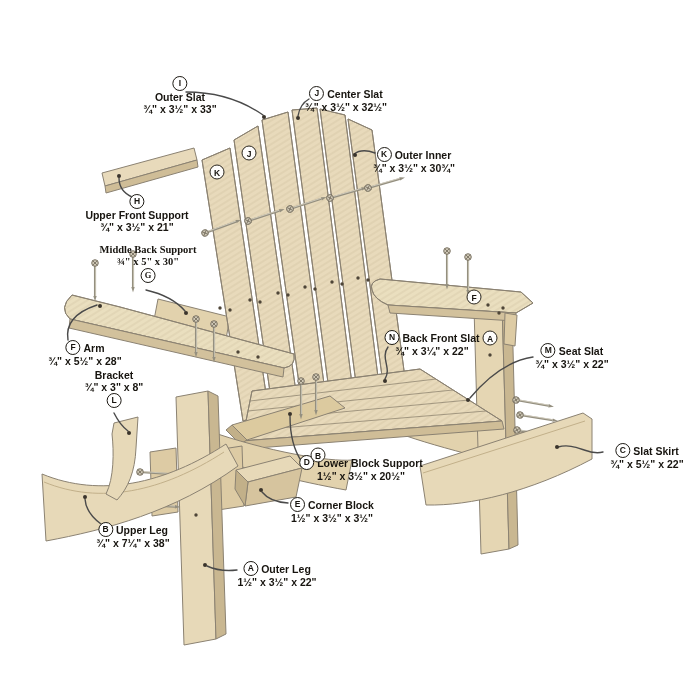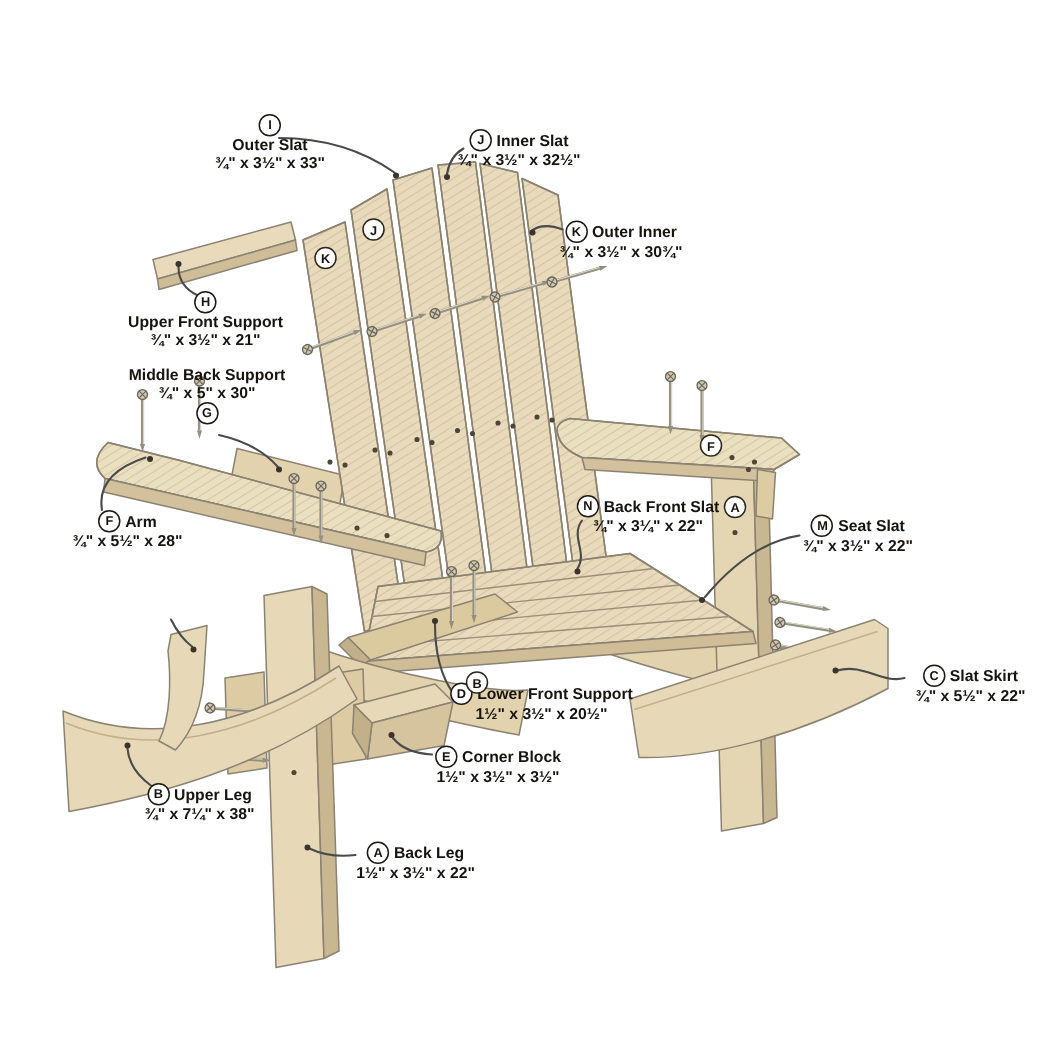--- a/index.html
+++ b/index.html
@@ -209,66 +209,71 @@
 
 <div id="labels">
       <div class="part-label" style="left: 180px; top: 76px;">
         <span class="badge">I</span>
         <span>Outer Slat</span>
         <span>¾" x 3½" x 33"</span>
       </div>
       <div class="part-label" style="left: 346px; top: 86px;">
         <div class="row">
           <span class="badge">J</span>
-          <span>Inner Slat</span>
+          <span>Center Slat</span>
         </div>
         <span>¾" x 3½" x 32½"</span>
       </div>
       <div class="part-label" style="left: 414px; top: 147px;">
         <div class="row">
           <span class="badge">K</span>
           <span>Outer Inner</span>
         </div>
         <span>¾" x 3½" x 30¾"</span>
       </div>
       <div class="part-label" style="left: 137px; top: 194px;">
         <span class="badge">H</span>
         <span>Upper Front Support</span>
         <span>¾" x 3½" x 21"</span>
       </div>
-      <div class="part-label" style="left: 138px; top: 244px;">
+      <div class="part-label" style="left: 148px; top: 244px; font-family: Liberation Serif, serif;">
         <span>Middle Back Support</span>
         <span>¾" x 5" x 30"</span>
         <span class="badge">G</span>
       </div>
       <div class="part-label" style="left: 85px; top: 340px;">
         <div class="row">
           <span class="badge">F</span>
           <span>Arm</span>
         </div>
         <span>¾" x 5½" x 28"</span>
       </div>
+      <div class="part-label" style="left: 114px; top: 369px;">
+        <span>Bracket</span>
+        <span>¾" x 3" x 8"</span>
+        <span class="badge">L</span>
+      </div>
       <div class="part-label" style="left: 133px; top: 522px;">
         <div class="row">
           <span class="badge">B</span>
           <span>Upper Leg</span>
         </div>
         <span>¾" x 7¼" x 38"</span>
       </div>
       <div class="part-label" style="left: 277px; top: 561px;">
         <div class="row">
           <span class="badge">A</span>
-          <span>Back Leg</span>
+          <span>Outer Leg</span>
         </div>
         <span>1½" x 3½" x 22"</span>
       </div>
       <div class="part-label" style="left: 361px; top: 455px;">
         <div class="row">
           <span class="badge">D</span>
-          <span>Lower Front Support</span>
+          <span>Lower Block Support</span>
         </div>
         <span>1½" x 3½" x 20½"</span>
       </div>
       <div class="part-label" style="left: 332px; top: 497px;">
         <div class="row">
           <span class="badge">E</span>
           <span>Corner Block</span>
         </div>
         <span>1½" x 3½" x 3½"</span>
       </div>

